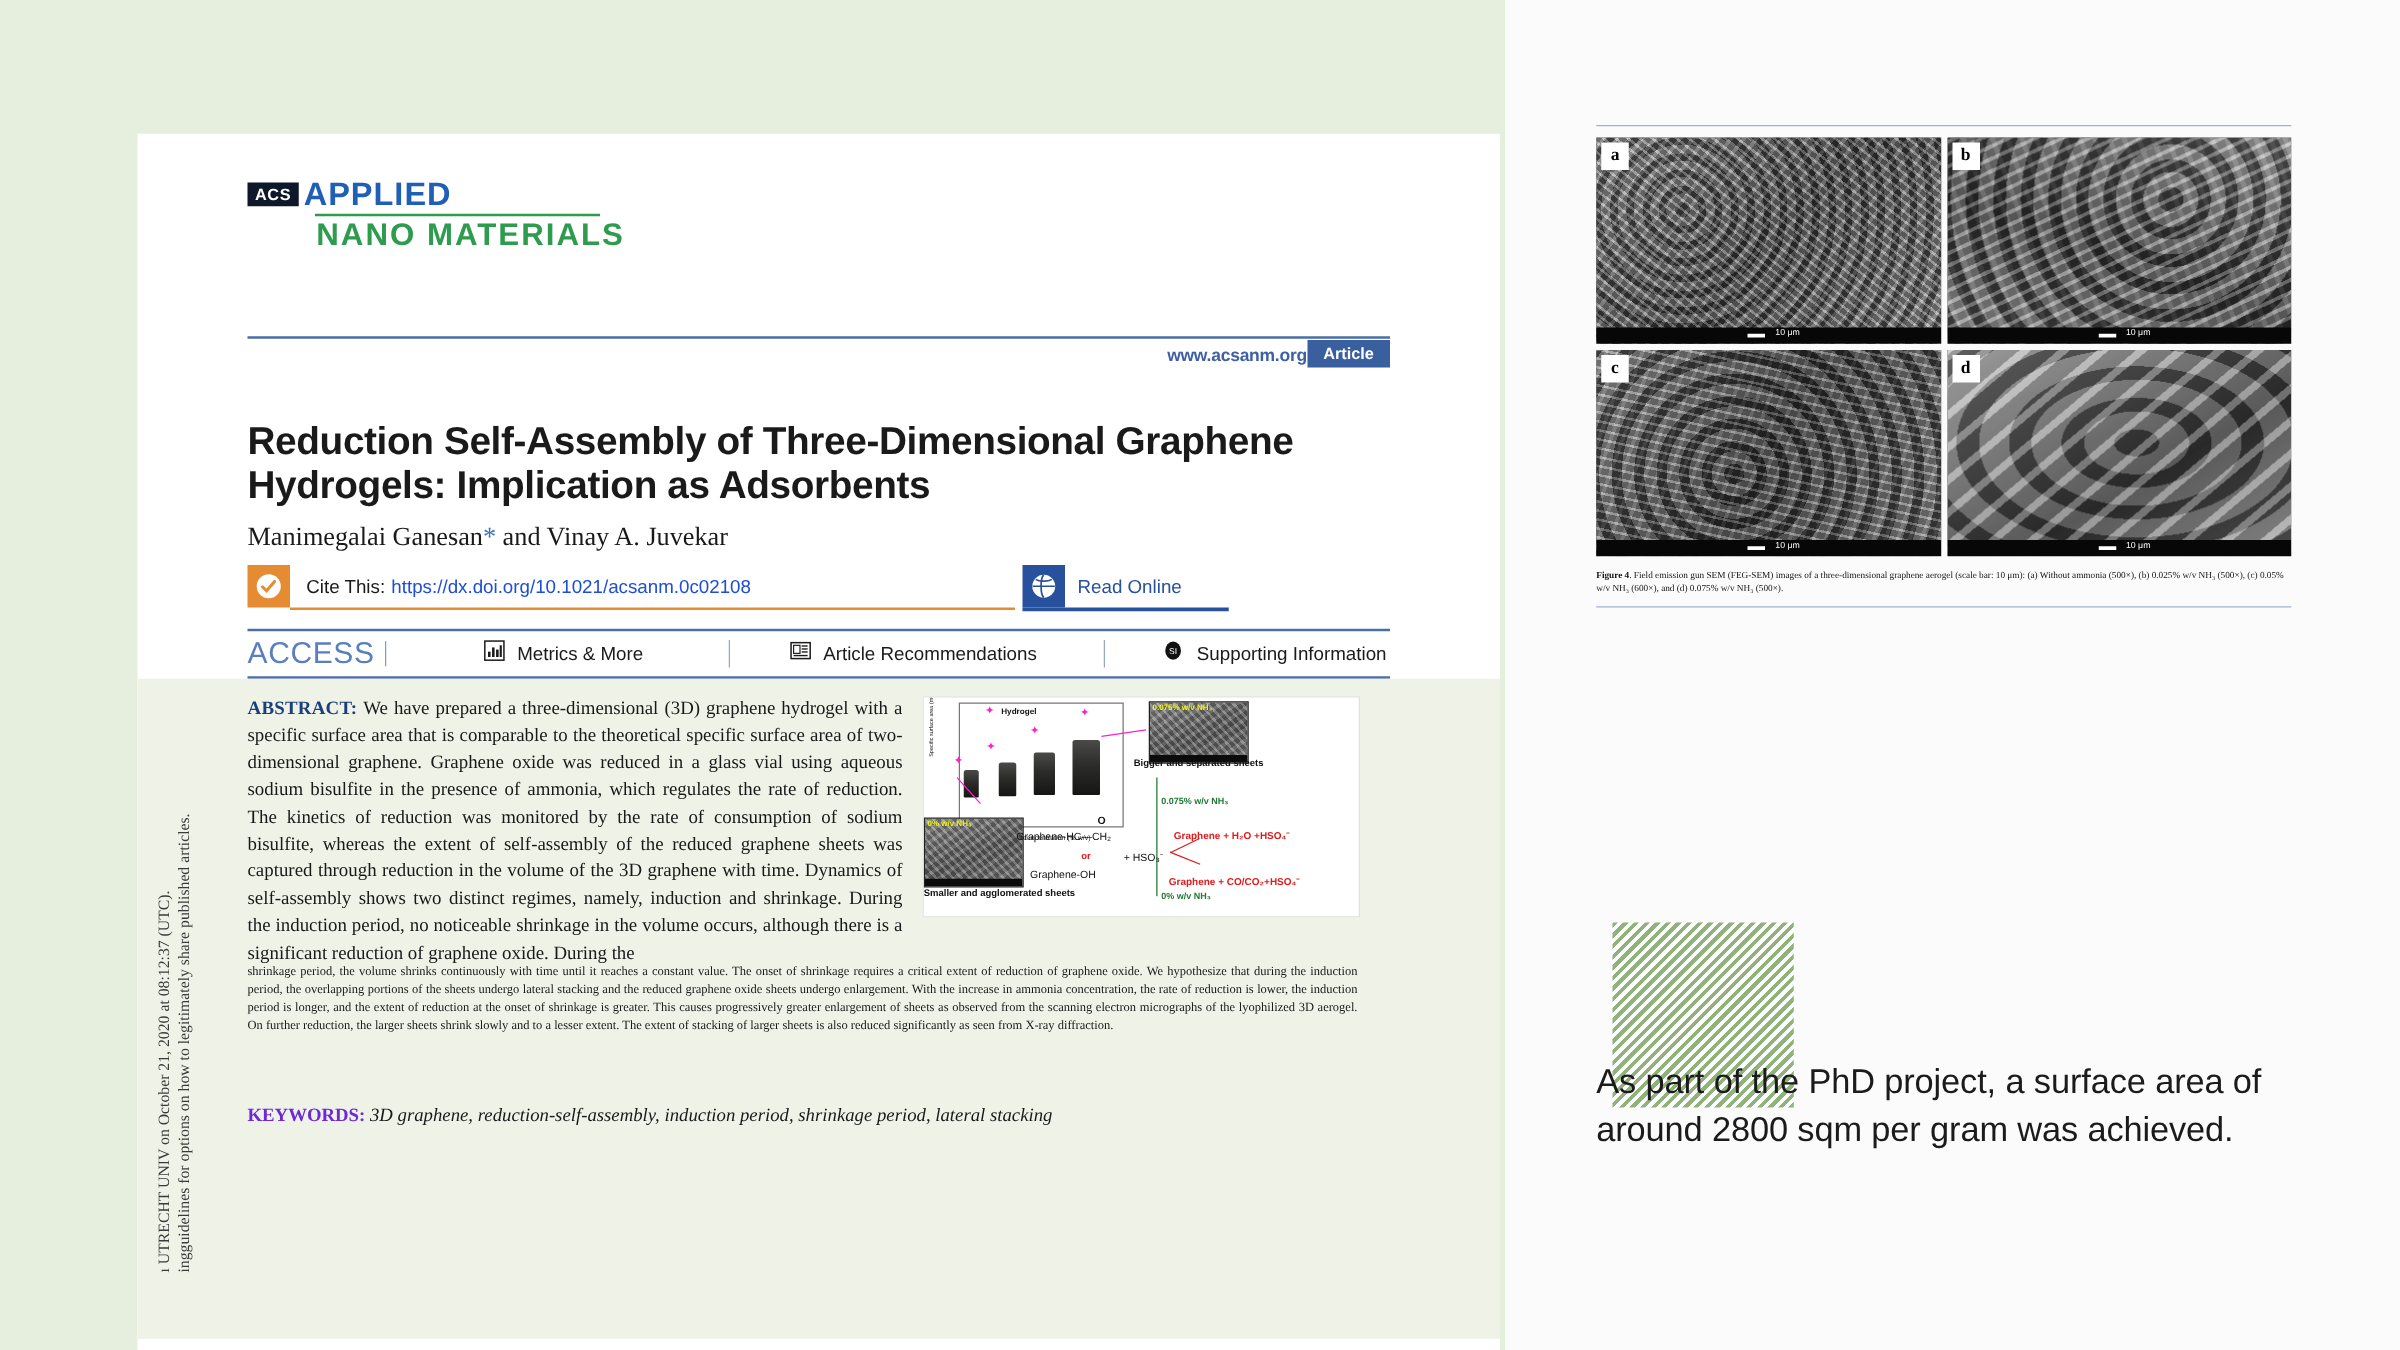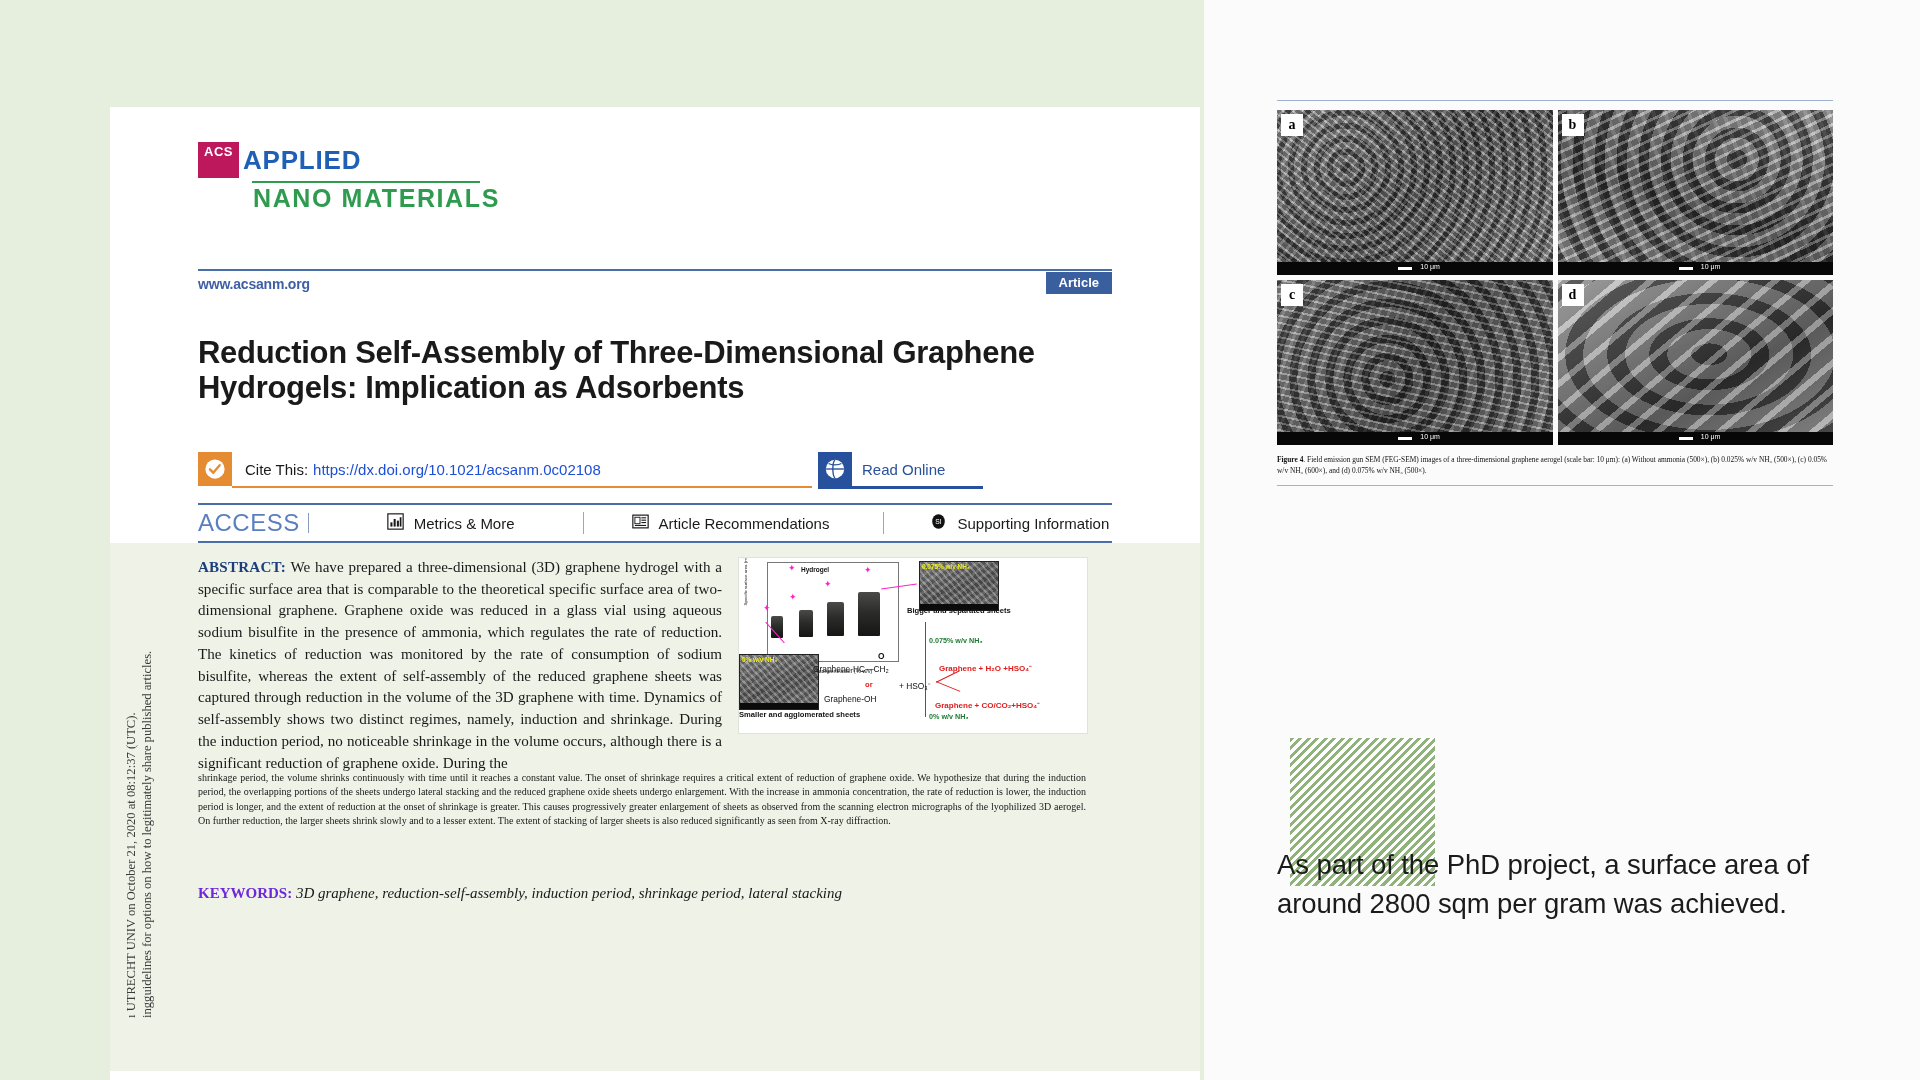--- a/index.html
+++ b/index.html
@@ -46,26 +46,26 @@
   
   .masthead {
     position: absolute;
     left: 88px; top: 35px;
     width: 420px;
   }
   .mast-row1 {
     display: flex; align-items: center;
   }
   .acs-badge {
-    background: #be185d;
+    background: #0f172a;
     color: #ffffff;
     font-size: 13px;
     font-weight: bold;
     letter-spacing: 0.5px;
-    padding: 3px 6px 20px 6px;
+    padding: 3px 6px 3px 6px;
     line-height: 1;
     font-family: "Liberation Sans", sans-serif;
   }
   .mast-applied {
     color: #1f5fb5;
     font-size: 26px;
     font-weight: bold;
     letter-spacing: 0.8px;
     margin-left: 4px;
     line-height: 1;
@@ -90,21 +90,21 @@
     position: absolute;
     left: 88px; top: 162px;
     width: 914px;
   }
   .url-bar .hr {
     height: 2px;
     background: #4a6fa8;
   }
   .url-bar .row {
     display: flex;
-    justify-content: space-between;
+    justify-content: flex-end;
     align-items: flex-start;
     margin-top: 5px;
   }
   .url-text {
     color: #3f5fa5;
     font-size: 14px;
     font-weight: bold;
     letter-spacing: -0.2px;
   }
   .article-tag {
@@ -512,20 +512,23 @@
       <div class="url-bar">
         <div class="hr"></div>
         <div class="row">
           <span class="url-text">www.acsanm.org</span>
           <span class="article-tag">Article</span>
         </div>
       </div>
 
       <div class="title">Reduction Self-Assembly of Three-Dimensional Graphene Hydrogels: Implication as Adsorbents</div>
 
+      <div class="authors">
+        <span>Manimegalai Ganesan</span><span class="star">*</span><span> and Vinay A. Juvekar</span>
+      </div>
 
       <div class="cite-row">
         <div class="cite-block">
           <span class="icon-sq orange icon-check">
             <svg width="22" height="22" viewBox="0 0 24 24">
               <circle cx="12" cy="12" r="10.5" fill="#ffffff"></circle>
               <path d="M6.5 12.4l3.6 3.6 7-8.2" stroke="#e58c33" stroke-width="2.6" fill="none" stroke-linecap="round"></path>
             </svg>
           </span>
           <span class="cite-label">Cite This:</span>

